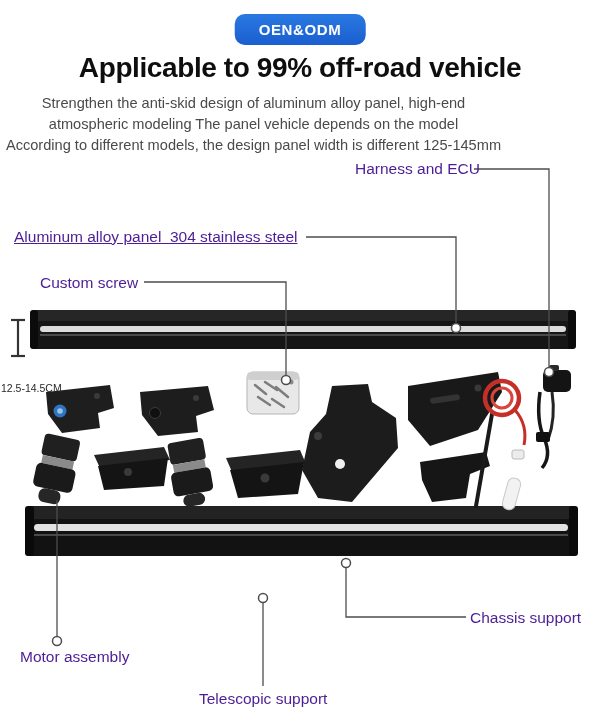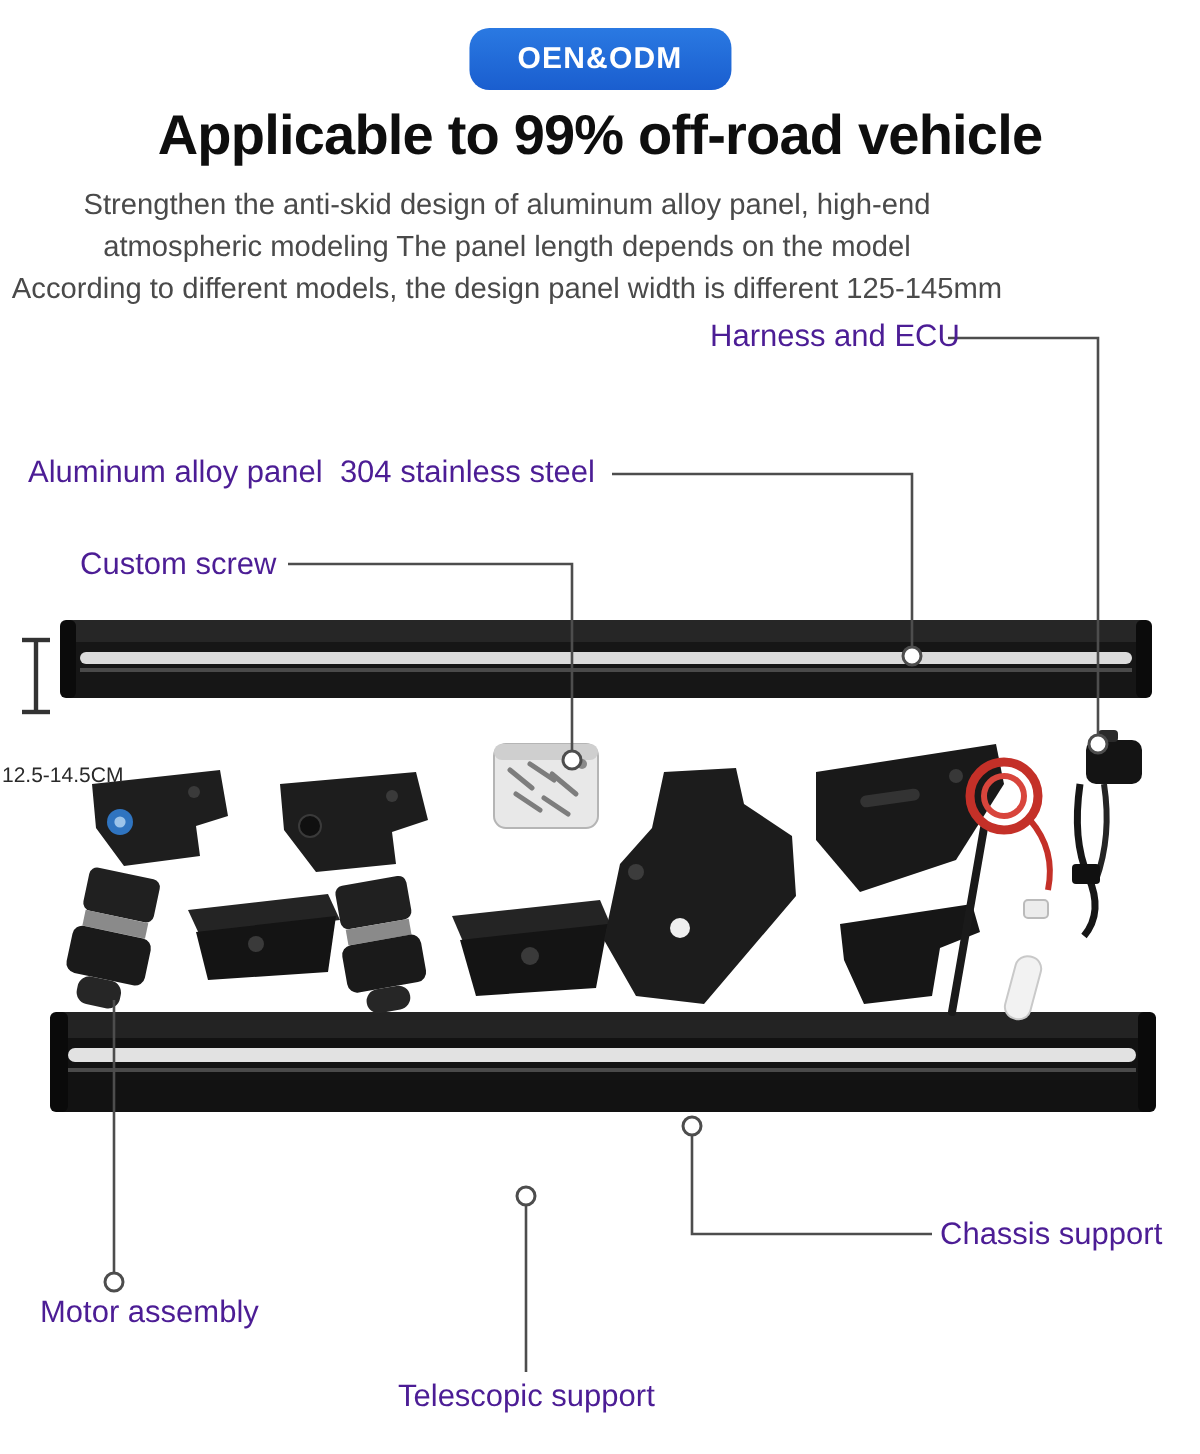--- a/index.html
+++ b/index.html
@@ -160,27 +160,27 @@
       <circle cx="263" cy="598" r="4.5"></circle>
     </g>
   </svg>
 
   <div class="badge">OEN&amp;ODM</div>
 
   <div class="title">Applicable to 99% off-road vehicle</div>
 
   <div class="subtitle">
     <div>Strengthen the anti-skid design of aluminum alloy panel, high-end</div>
-    <div>atmospheric modeling The panel length depends on the model</div>
+    <div>atmospheric modeling The panel vehicle depends on the model</div>
     <div>According to different models, the design panel width is different 125-145mm</div>
   </div>
 
   <div class="anno" style="left:355px;top:160px;">Harness and ECU</div>
 
-  <div class="anno" style="left:14px;top:228px;">Aluminum alloy panel  304 stainless steel</div>
+  <div class="anno" style="left:14px;top:228px;text-decoration:underline;">Aluminum alloy panel  304 stainless steel</div>
 
   <div class="anno" style="left:40px;top:274px;">Custom screw</div>
 
   <div class="anno small" style="left:1px;top:382px;">12.5-14.5CM</div>
 
   <div class="anno" style="left:470px;top:609px;">Chassis support</div>
 
   <div class="anno" style="left:20px;top:648px;">Motor assembly</div>
 
   <div class="anno" style="left:199px;top:690px;">Telescopic support</div>

